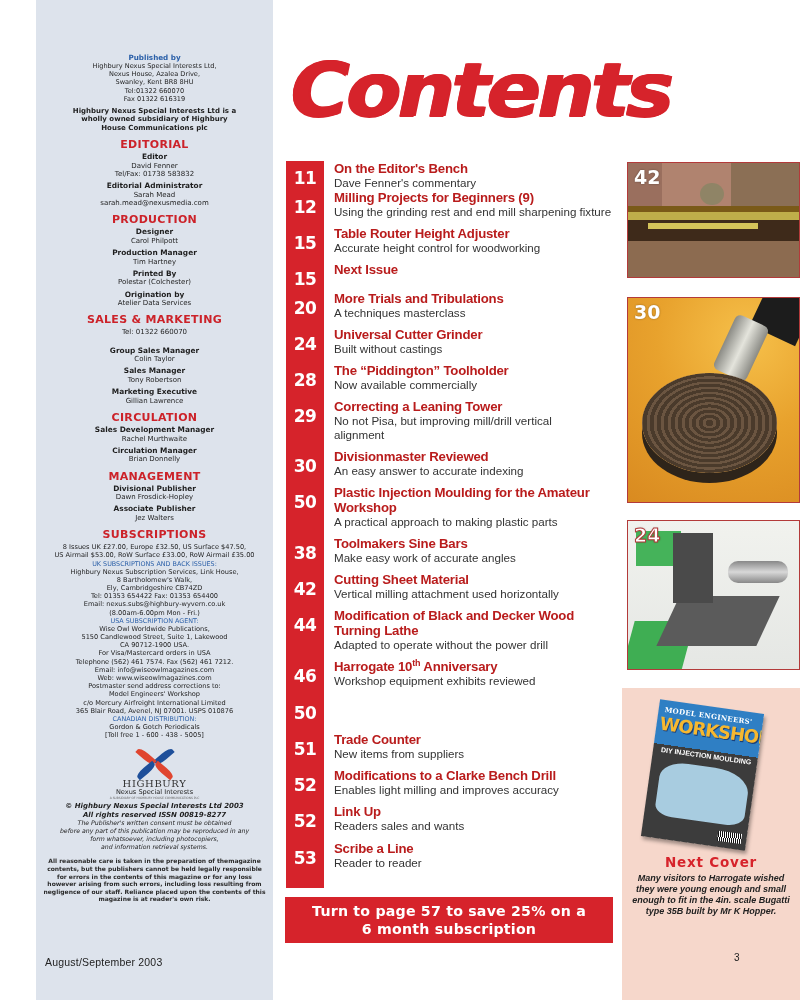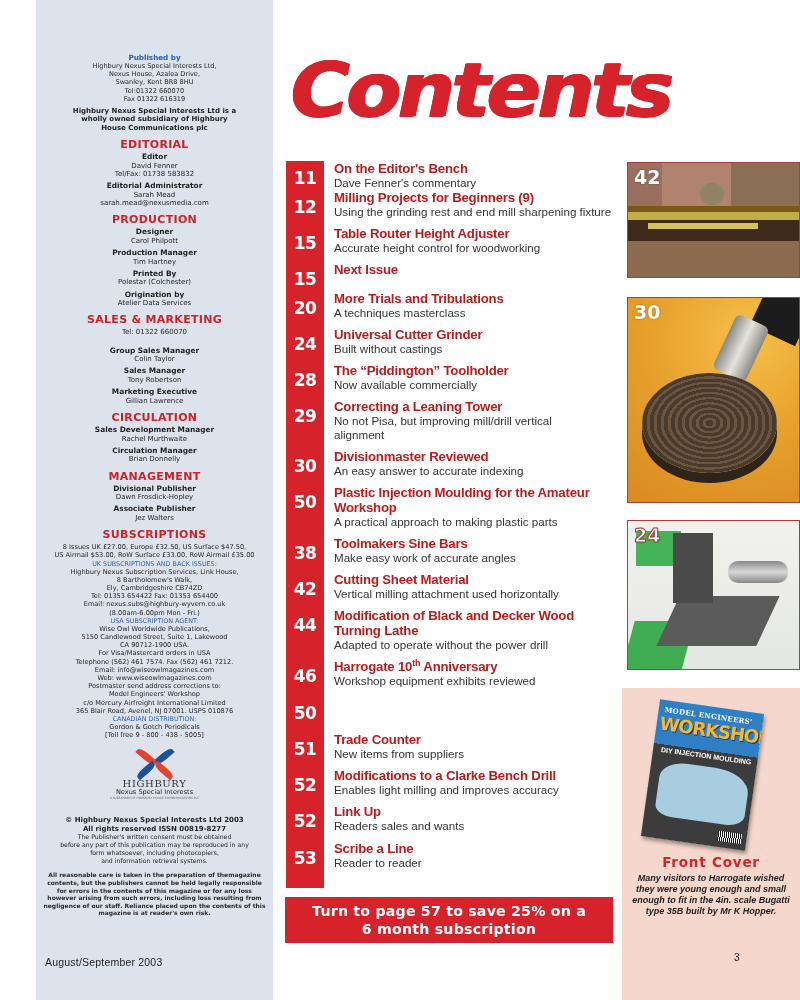--- a/index.html
+++ b/index.html
@@ -27,21 +27,21 @@
     .gap6 { height: 6px; }
     .logo { margin: 10px auto 0; width: 40px; height: 30px; position: relative; }
     .logo .blade { position: absolute; width: 22px; height: 7px; border-radius: 0 50% 0 50%; }
     .logo .b1 { background: #1e4f9a; left: 18px; top: 4px; transform: rotate(-40deg); }
     .logo .b2 { background: #e0452f; left: 0px; top: 4px; transform: rotate(40deg) scaleX(-1); }
     .logo .b3 { background: #e0452f; left: 18px; top: 18px; transform: rotate(40deg); }
     .logo .b4 { background: #1e4f9a; left: 0px; top: 18px; transform: rotate(-40deg) scaleX(-1); }
     .logo-word { font-family: "DejaVu Serif", serif; font-size: 10px; letter-spacing: 0.6px; line-height: 9px; color: #333; }
     .logo-sub { font-size: 6.6px; line-height: 8px; }
     .logo-tiny { font-size: 3px; line-height: 4px; color: #666; }
-    .legal { font-size: 6.2px; line-height: 7.8px; margin-top: 16px; }
+    .legal { font-size: 6.2px; line-height: 7.8px; margin-top: 2px; font-style: italic; }
     .legal2 { font-size: 6px; line-height: 7.6px; margin-top: 7px; font-weight: bold; color: #2b2b2b; }
     .issue-date {
       position: absolute; left: 9px; top: 956px; font-size: 10.5px; color: #222;
       font-family: "Liberation Sans", sans-serif; letter-spacing: 0.2px;
     }
 
     
     .title {
       position: absolute; left: 290px; top: 55px; width: 500px; height: 70px;
       color: #d6232b; font-family: "DejaVu Sans", sans-serif; font-weight: bold;
@@ -220,21 +220,21 @@
     <div class="small">For Visa/Mastercard orders in USA</div>
     <div class="small">Telephone (562) 461 7574. Fax (562) 461 7212.</div>
     <div class="small">Email: info@wiseowlmagazines.com</div>
     <div class="small">Web: www.wiseowlmagazines.com</div>
     <div class="small">Postmaster send address corrections to:</div>
     <div class="small">Model Engineers' Workshop</div>
     <div class="small">c/o Mercury Airfreight International Limited</div>
     <div class="small">365 Blair Road, Avenel, NJ 07001. USPS 010876</div>
     <div class="blue-caps">CANADIAN DISTRIBUTION:</div>
     <div class="small">Gordon &amp; Gotch Periodicals</div>
-    <div class="small">[Toll free 9 - 800 - 438 - 5005]</div>
+    <div class="small">[Toll free 1 - 600 - 438 - 5005]</div>
 
     <div class="logo">
       <span class="blade b1"></span>
         <span class="blade b2"></span>
       <span class="blade b3"></span>
         <span class="blade b4"></span>
     </div>
     <div class="logo-word">HIGHBURY</div>
     <div class="logo-sub">Nexus Special Interests</div>
     <div class="logo-tiny">A SUBSIDIARY OF HIGHBURY HOUSE COMMUNICATIONS PLC</div>
@@ -412,16 +412,16 @@
 </div>
 
 <div class="cover-panel">
   <div class="mag">
     <div class="mast-small">MODEL ENGINEERS'</div>
     <div class="mast-big">WORKSHOP</div>
     <div class="car"></div>
     <div class="head1">DIY INJECTION MOULDING</div>
     <div class="barcode"></div>
   </div>
-  <div class="cover-title">Front Cover</div>
+  <div class="cover-title">Next Cover</div>
   <div class="cover-caption">Many visitors to Harrogate wished they were young enough and small enough to fit in the 4in. scale Bugatti type 35B built by Mr K Hopper.</div>
   <div class="page-number">3</div>
 </div>
 
 </body></html>

